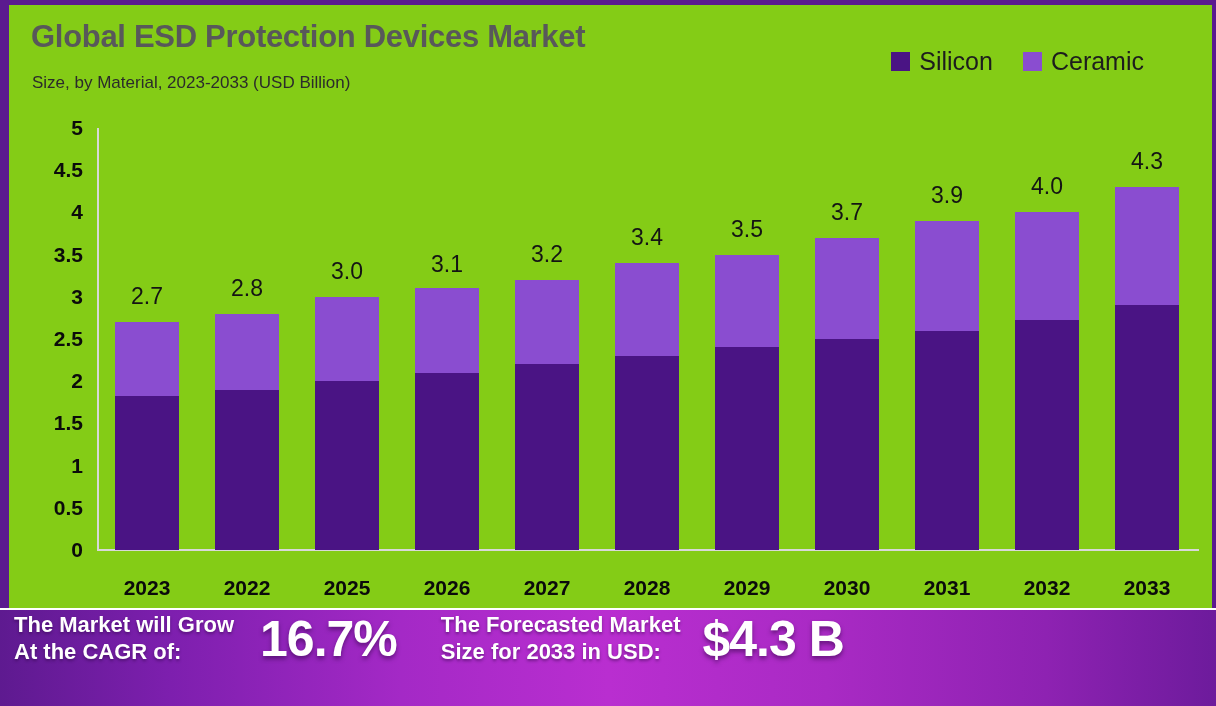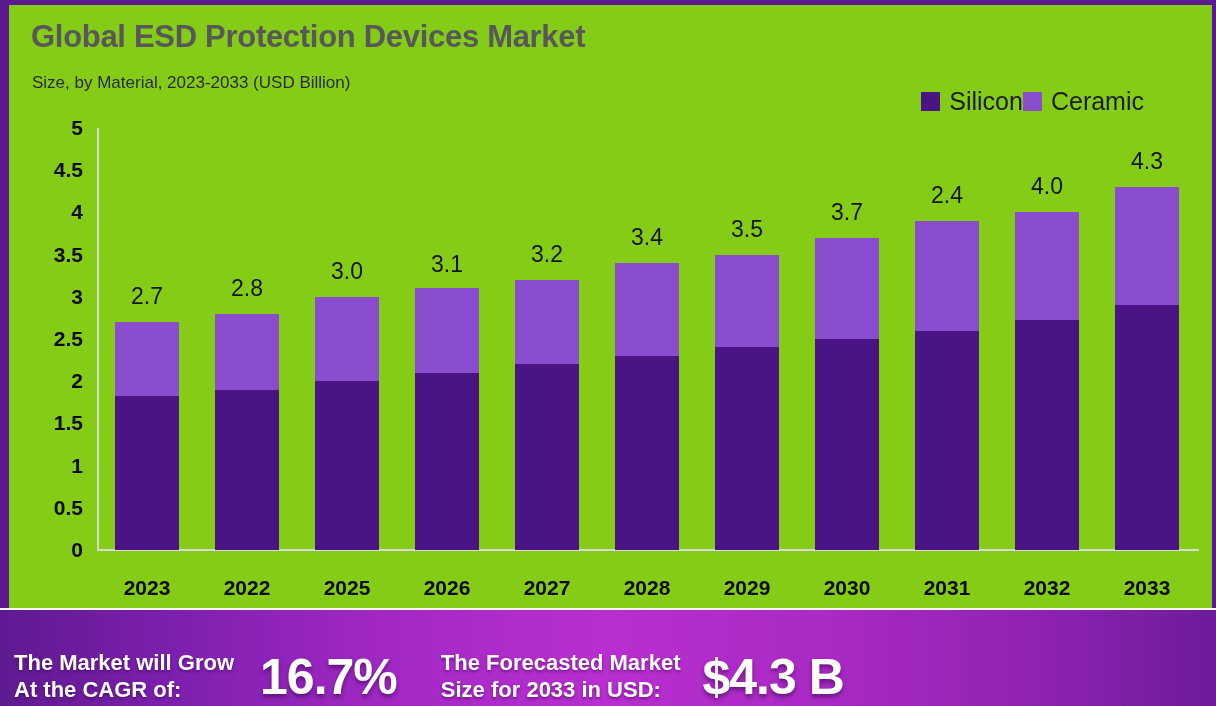--- a/index.html
+++ b/index.html
@@ -46,21 +46,21 @@
   .chart-subtitle {
     position: absolute; left: 23px; top: 68px;
     font-size: 17px; font-weight: 400;
     color: #2b2b2b;
     white-space: nowrap;
   }
 
   
   .legend {
     position: absolute; right: 68px; top: 42px;
-    display: flex; align-items: center;  margin-top: 40px;
+    display: flex; align-items: center; gap: 30px;
   }
   .legend-item { display: flex; align-items: center; gap: 9px; }
   .legend-swatch { width: 19px; height: 19px; display: block; }
   .legend-label { font-size: 25px; color: #1d1d1d; white-space: nowrap; }
 
   
   .plot {
     position: absolute;
     left: 88px; top: 123px;
     width: 1100px; height: 422px;
@@ -112,21 +112,21 @@
     top: 448px;
     font-size: 21px; font-weight: 700; color: #0b0b0b;
     white-space: nowrap;
   }
 
   
   .footer {
     position: absolute; left: 0; top: 610px;
     width: 1216px; height: 96px;
     background: linear-gradient(90deg,#5e1a90 0%, #7d1fae 14%, #a429c6 33%, #b92ed0 50%, #a92ac4 68%, #8e22b2 86%, #6d1b9c 100%);
-    display: flex; align-items: flex-end;
+    display: flex; align-items: flex-start;
     overflow: hidden;
   }
   .footer-block { display: flex; align-items: center; }
   .footer-caption {
     color: #ffffff; font-size: 22px; font-weight: 700;
     line-height: 1.22; white-space: pre-line;
     text-shadow: 0 2px 3px rgba(40,0,60,.45);
   }
   .footer-value {
     color: #ffffff; font-weight: 700;
@@ -244,21 +244,21 @@
               <div class="seg seg-silicon" style="height: 211px; background: rgb(74, 20, 132);"></div>
             </div>
             <div class="bar-total" style="bottom: 324.28px;">3.7</div>
             <div class="xlabel">2030</div>
           </div>
           <div class="bar-slot">
             <div class="bar-stack">
               <div class="seg seg-ceramic" style="height: 109.72px; background: rgb(138, 77, 208);"></div>
               <div class="seg seg-silicon" style="height: 219.44px; background: rgb(74, 20, 132);"></div>
             </div>
-            <div class="bar-total" style="bottom: 341.16px;">2.4</div>
+            <div class="bar-total" style="bottom: 341.16px;">3.9</div>
             <div class="xlabel">2031</div>
           </div>
           <div class="bar-slot">
             <div class="bar-stack">
               <div class="seg seg-ceramic" style="height: 108.032px; background: rgb(138, 77, 208);"></div>
               <div class="seg seg-silicon" style="height: 229.568px; background: rgb(74, 20, 132);"></div>
             </div>
             <div class="bar-total" style="bottom: 349.6px;">4.0</div>
             <div class="xlabel">2032</div>
           </div>

